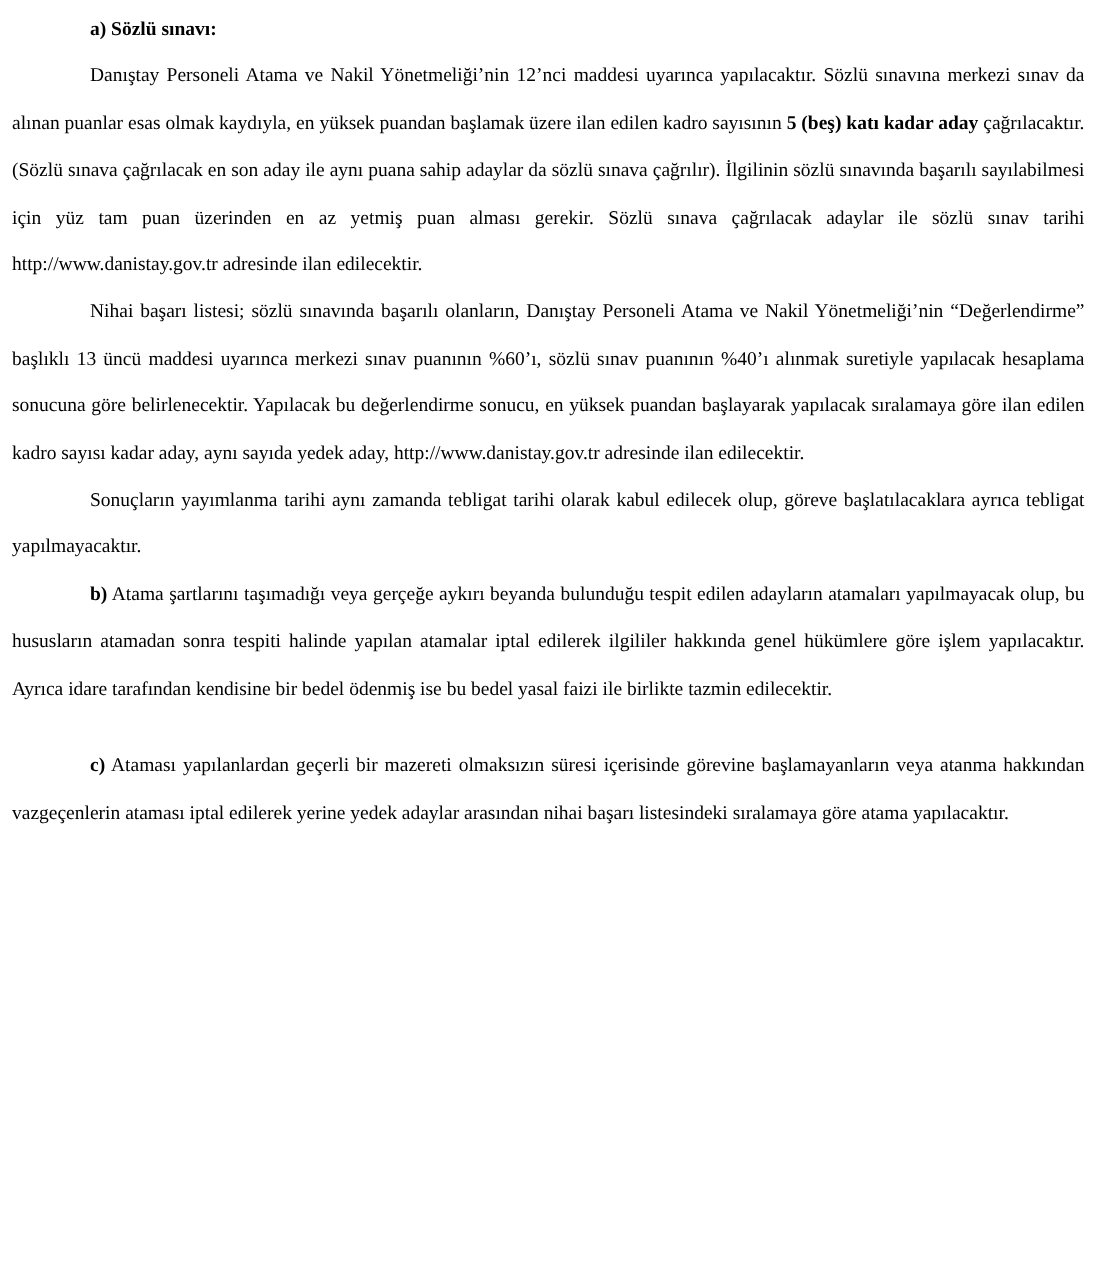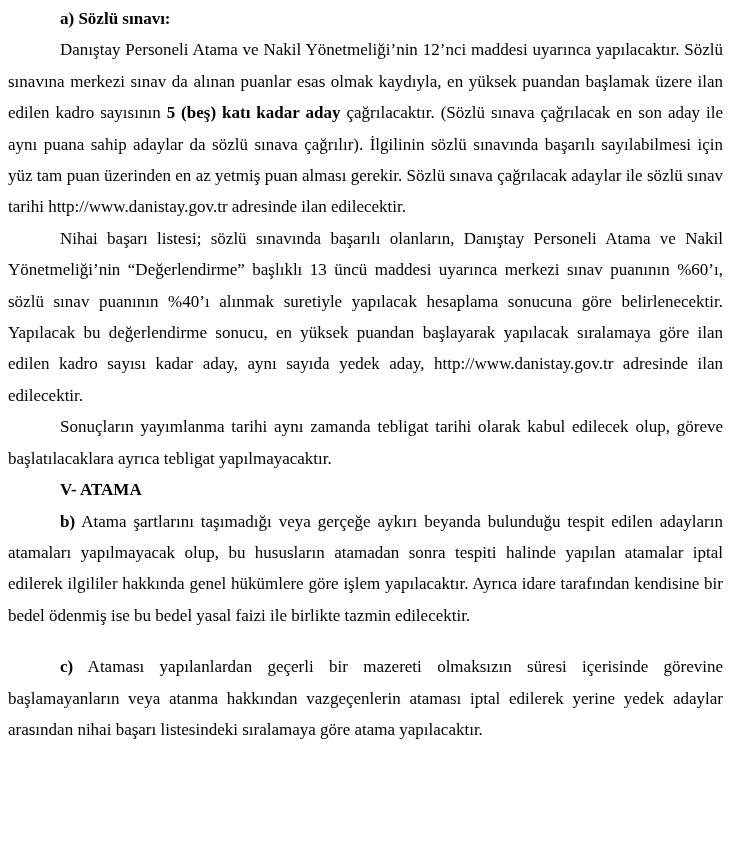--- a/index.html
+++ b/index.html
@@ -13,21 +13,21 @@
     overflow: hidden;
   }
   .page {
     box-sizing: border-box;
     width: 731px;
     height: 733px;
     padding: 3px 8px 0 8px;
     background: #ffffff;
     color: #000000;
     font-family: "Liberation Serif", "DejaVu Serif", serif;
-    font-size: 17px;
+    font-size: 13px;
     line-height: 31.4px;
     -webkit-font-smoothing: antialiased;
   }
   .page p {
     margin: 0;
     padding: 0;
     text-align: justify;
     text-indent: 52px;
     hyphens: none;
   }
@@ -40,17 +40,16 @@
 </style>
 </head>
 <body>
 
 <div class="page">
   <div id="doc">
       <p class="heading"><span class="b">a) Sözlü sınavı:</span></p>
       <p class="body"><span>Danıştay Personeli Atama ve Nakil Yönetmeliği’nin 12’nci maddesi uyarınca yapılacaktır. Sözlü sınavına merkezi sınav da alınan puanlar esas olmak kaydıyla, en yüksek puandan başlamak üzere ilan edilen kadro sayısının </span><span class="b">5 (beş) katı kadar aday</span><span> çağrılacaktır. (Sözlü sınava çağrılacak en son aday ile aynı puana sahip adaylar da sözlü sınava çağrılır). İlgilinin sözlü sınavında başarılı sayılabilmesi için yüz tam puan üzerinden en az yetmiş puan alması gerekir. Sözlü sınava çağrılacak adaylar ile sözlü sınav tarihi http://www.danistay.gov.tr adresinde ilan edilecektir.</span></p>
       <p class="body"><span>Nihai başarı listesi; sözlü sınavında başarılı olanların, Danıştay Personeli Atama ve Nakil Yönetmeliği’nin “Değerlendirme” başlıklı 13 üncü maddesi uyarınca merkezi sınav puanının %60’ı, sözlü sınav puanının %40’ı alınmak suretiyle yapılacak hesaplama sonucuna göre belirlenecektir. Yapılacak bu değerlendirme sonucu, en yüksek puandan başlayarak yapılacak sıralamaya göre ilan edilen kadro sayısı kadar aday, aynı sayıda yedek aday, http://www.danistay.gov.tr adresinde ilan edilecektir.</span></p>
       <p class="body"><span>Sonuçların yayımlanma tarihi aynı zamanda tebligat tarihi olarak kabul edilecek olup, göreve başlatılacaklara ayrıca tebligat yapılmayacaktır.</span></p>
-      <p class="heading"><span class="b">V- ATAMA</span></p>
       <p class="body"><span class="b">b)</span><span> Atama şartlarını taşımadığı veya gerçeğe aykırı beyanda bulunduğu tespit edilen adayların atamaları yapılmayacak olup, bu hususların atamadan sonra tespiti halinde yapılan atamalar iptal edilerek ilgililer hakkında genel hükümlere göre işlem yapılacaktır. Ayrıca idare tarafından kendisine bir bedel ödenmiş ise bu bedel yasal faizi ile birlikte tazmin edilecektir.</span></p>
       <p class="body extra"><span class="b">c)</span><span> Ataması yapılanlardan geçerli bir mazereti olmaksızın süresi içerisinde görevine başlamayanların veya atanma hakkından vazgeçenlerin ataması iptal edilerek yerine yedek adaylar arasından nihai başarı listesindeki sıralamaya göre atama yapılacaktır.</span></p>
     </div>
 </div>
 
 </body></html>

